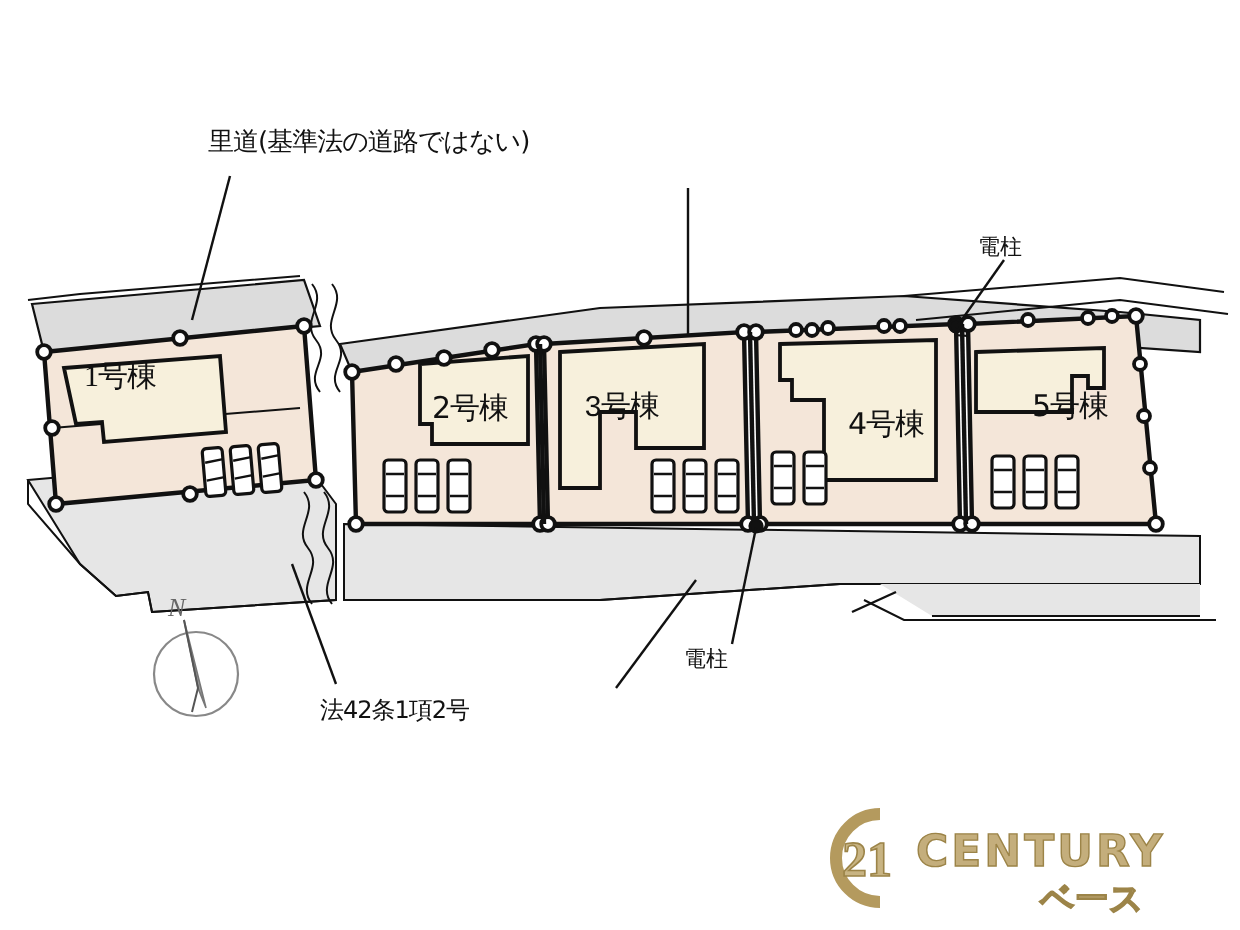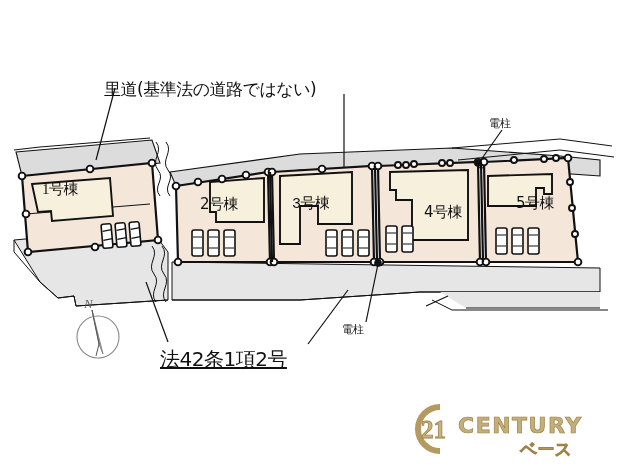--- a/index.html
+++ b/index.html
@@ -14,22 +14,22 @@
   #root{position:absolute;left:0;top:0;width:620px;height:465px;}
   svg.map{position:absolute;left:0;top:0;width:620px;height:465px;display:block;}
 
   .anno{
     position:absolute;
     font-family:"DejaVu Sans","Liberation Sans",sans-serif;
     color:#111;
     white-space:nowrap;
     line-height:1;
   }
-  #anno-rido{left:104px;top:81px;font-size:17px;letter-spacing:-0.5px;}
-  #anno-hou{left:160px;top:349px;font-size:20px;letter-spacing:-0.5px;text-decoration:underline;}
+  #anno-rido{left:104px;top:65px;font-size:13px;letter-spacing:-0.5px;}
+  #anno-hou{left:160px;top:349px;font-size:12px;letter-spacing:-0.5px;}
   #anno-pole-b{left:342px;top:324px;font-size:11px;}
   #anno-pole-t{left:489px;top:118px;font-size:11px;}
 
   .lotlabel{
     position:absolute;
     font-family:"DejaVu Sans","Liberation Sans",sans-serif;
     color:#111;
     font-size:15px;
     white-space:nowrap;
     line-height:1;
@@ -218,21 +218,21 @@
       <path d="M 92,310 L 99,344 L 96,356" fill="none" stroke="#555" stroke-width="1"></path>
     </g>
   </svg>
 
   <div class="anno" id="anno-rido">里道(基準法の道路ではない)</div>
   <div class="anno" id="anno-hou">法42条1項2号</div>
   <div class="anno" id="anno-pole-b">電柱</div>
   <div class="anno" id="anno-pole-t">電柱</div>
 
   <div class="lotlabel" style="left:42px;top:182px;font-family:Liberation Serif, serif;">1号棟</div>
-  <div class="lotlabel" style="left:200px;top:197px;">2号棟</div>
+  <div class="lotlabel" style="left:216px;top:197px;">2号棟</div>
   <div class="lotlabel" style="left:292px;top:197px;font-family:Liberation Mono, monospace;">3号棟</div>
   <div class="lotlabel" style="left:424px;top:205px;">4号棟</div>
   <div class="lotlabel" style="left:516px;top:196px;">5号棟</div>
 
   <div class="anno" style="left:84px;top:297px;font-size:13px;color:#666;font-family:'Liberation Serif',serif;font-style:italic;">N</div>
 
   <div id="logo">
     <svg viewBox="0 0 190 62" width="190" height="62">
       <g>
         <path d="M 40,9 A 21,21 0 1 0 40,53" fill="none" stroke="#b49a5e" stroke-width="6"></path>

